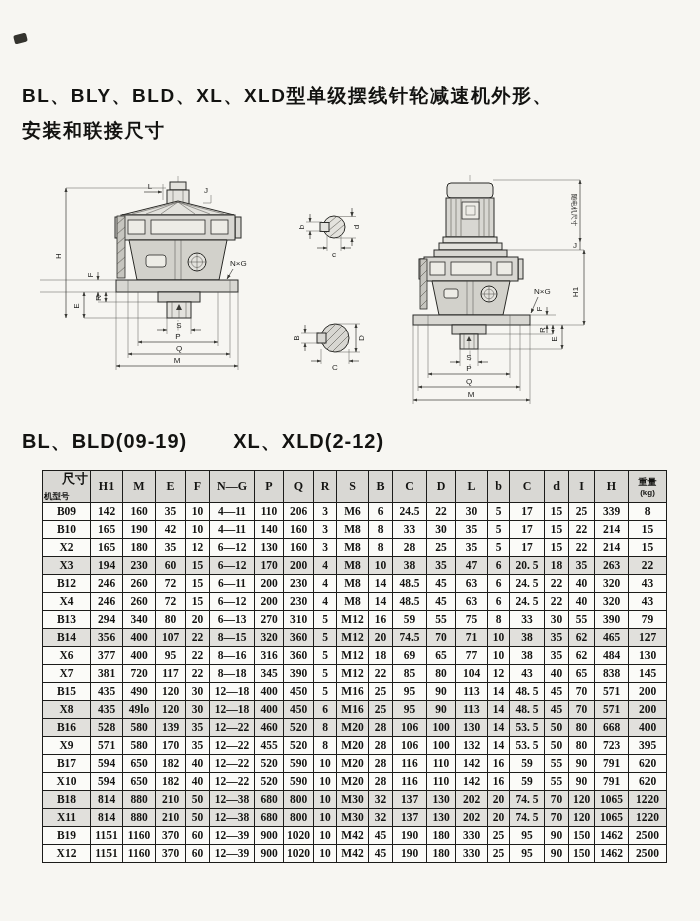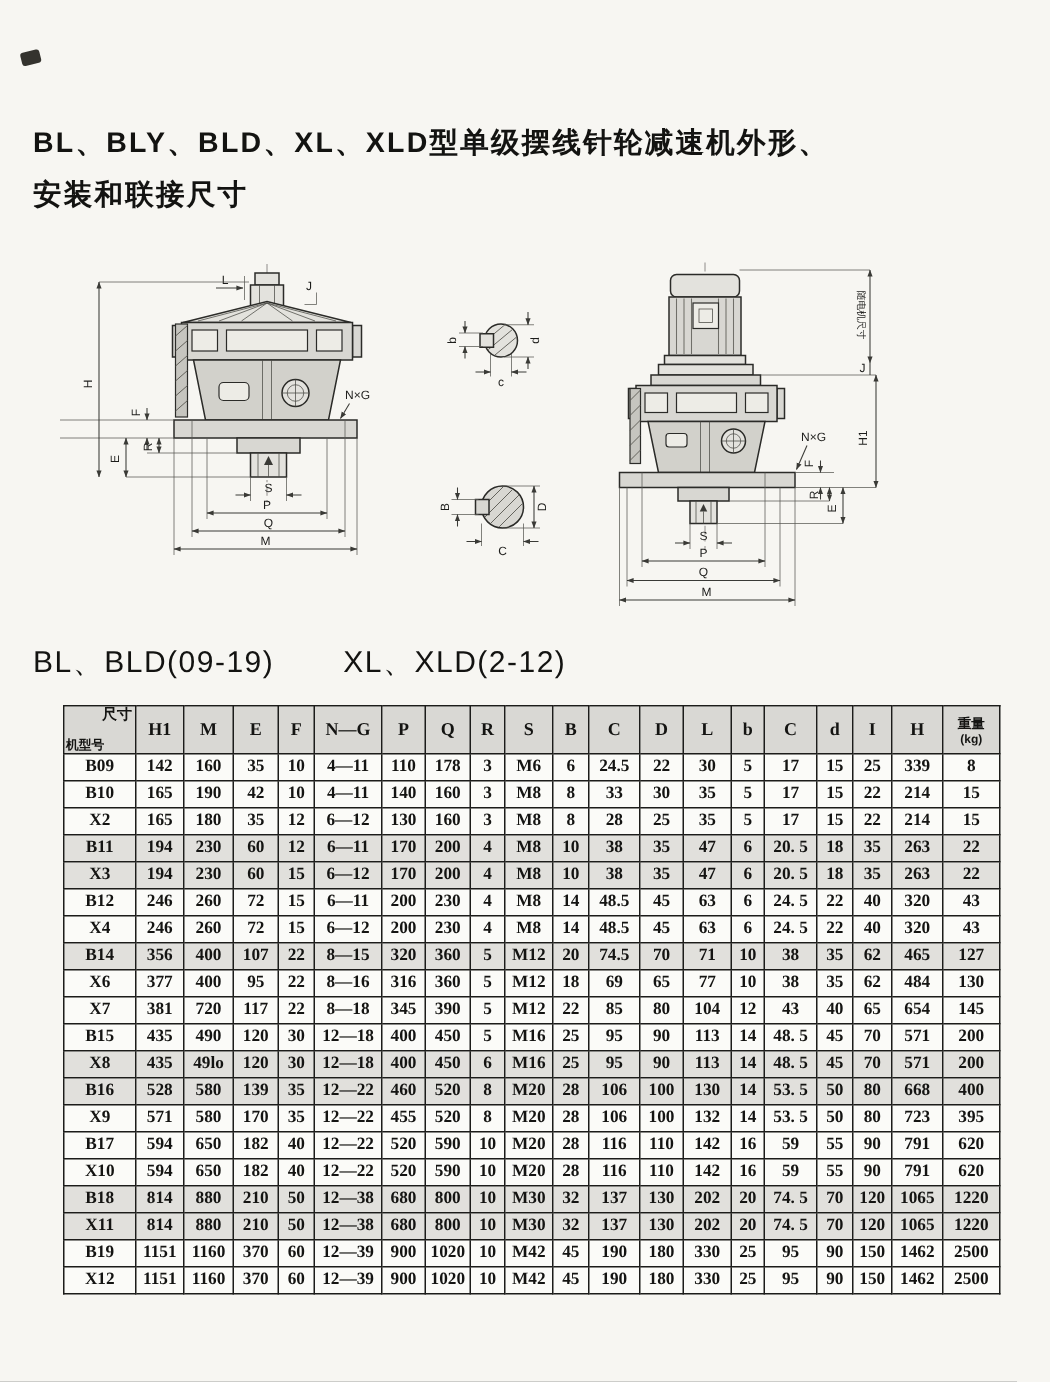--- a/index.html
+++ b/index.html
@@ -4,33 +4,33 @@
 <style>
   html,body{margin:0;padding:0;}
   body{background:#888;}
   .page{position:relative;width:700px;height:921px;margin:0 auto;background:#f7f6f2;
         font-family:"Liberation Sans",sans-serif;color:#141412;overflow:hidden;}
   .corner-mark{position:absolute;left:14px;top:34px;width:13px;height:9px;background:#34332e;
         transform:rotate(-14deg);border-radius:2px;}
   .title{position:absolute;left:22px;top:78px;font-size:19px;font-weight:700;
         letter-spacing:1.5px;line-height:35px;color:#131311;}
   .drawings{position:absolute;left:0;top:170px;}
-  .section-title{position:absolute;left:22px;top:428px;font-size:20px;font-weight:400;
+  .section-title{position:absolute;left:22px;top:428px;font-size:20px;font-weight:700;
         letter-spacing:1px;color:#131311;}
   .section-title .gap{display:inline-block;width:46px;}
   table.dims{position:absolute;left:42px;top:470px;border-collapse:collapse;table-layout:fixed;
         width:618px;font-family:"Liberation Serif",serif;font-weight:700;font-size:11.5px;}
   table.dims th,table.dims td{border:1px solid #1c1c1a;text-align:center;vertical-align:middle;
         padding:0;height:17px;line-height:1.05;background:#fbfbf8;white-space:nowrap;overflow:hidden;}
   table.dims thead th{background:#d9d8d4;height:31px;font-size:12px;}
   table.dims tr.shaded td{background:#e1e0dc;}
   th.corner{position:relative;background-image:linear-gradient(to bottom right,
         transparent 48.8%,#1c1c1a 48.8%,#1c1c1a 51.2%,transparent 51.2%);}
   th.corner .c-top{position:absolute;right:2px;top:1px;font-family:"Liberation Sans",sans-serif;
-        font-size:10px;font-weight:700;}
+        font-size:13px;font-weight:700;}
   th.corner .c-bot{position:absolute;left:1px;bottom:1px;font-family:"Liberation Sans",sans-serif;
         font-size:8.5px;font-weight:700;}
   th .w1{font-size:9px;font-family:"Liberation Sans",sans-serif;display:block;line-height:11px;}
   th .w2{font-size:8px;font-family:"Liberation Sans",sans-serif;display:block;line-height:9px;}
   
   .ol {fill:#d8d7d2;stroke:#2b2b28;stroke-width:1;}
   .ol2{fill:#e3e2dd;stroke:#2b2b28;stroke-width:1;}
   .ol3{fill:#d2d1cb;stroke:#2b2b28;stroke-width:1;}
   .win{fill:#edece6;stroke:#2b2b28;stroke-width:0.8;}
   .fin{stroke:#706f69;stroke-width:0.7;}
@@ -373,21 +373,21 @@
       </thead>
     <tbody id="table-body">
         <tr>
           <td>B09</td>
           <td>142</td>
           <td>160</td>
           <td>35</td>
           <td>10</td>
           <td>4—11</td>
           <td>110</td>
-          <td>178</td>
+          <td>206</td>
           <td>3</td>
           <td>M6</td>
           <td>6</td>
           <td>24.5</td>
           <td>22</td>
           <td>30</td>
           <td>5</td>
           <td>17</td>
           <td>15</td>
           <td>25</td>
@@ -430,42 +430,20 @@
           <td>8</td>
           <td>28</td>
           <td>25</td>
           <td>35</td>
           <td>5</td>
           <td>17</td>
           <td>15</td>
           <td>22</td>
           <td>214</td>
           <td>15</td>
-        </tr>
-        <tr class="shaded">
-          <td>B11</td>
-          <td>194</td>
-          <td>230</td>
-          <td>60</td>
-          <td>12</td>
-          <td>6—11</td>
-          <td>170</td>
-          <td>200</td>
-          <td>4</td>
-          <td>M8</td>
-          <td>10</td>
-          <td>38</td>
-          <td>35</td>
-          <td>47</td>
-          <td>6</td>
-          <td>20. 5</td>
-          <td>18</td>
-          <td>35</td>
-          <td>263</td>
-          <td>22</td>
         </tr>
         <tr class="shaded">
           <td>X3</td>
           <td>194</td>
           <td>230</td>
           <td>60</td>
           <td>15</td>
           <td>6—12</td>
           <td>170</td>
           <td>200</td>
@@ -519,20 +497,42 @@
           <td>48.5</td>
           <td>45</td>
           <td>63</td>
           <td>6</td>
           <td>24. 5</td>
           <td>22</td>
           <td>40</td>
           <td>320</td>
           <td>43</td>
         </tr>
+        <tr>
+          <td>B13</td>
+          <td>294</td>
+          <td>340</td>
+          <td>80</td>
+          <td>20</td>
+          <td>6—13</td>
+          <td>270</td>
+          <td>310</td>
+          <td>5</td>
+          <td>M12</td>
+          <td>16</td>
+          <td>59</td>
+          <td>55</td>
+          <td>75</td>
+          <td>8</td>
+          <td>33</td>
+          <td>30</td>
+          <td>55</td>
+          <td>390</td>
+          <td>79</td>
+        </tr>
         <tr class="shaded">
           <td>B14</td>
           <td>356</td>
           <td>400</td>
           <td>107</td>
           <td>22</td>
           <td>8—15</td>
           <td>320</td>
           <td>360</td>
           <td>5</td>
@@ -582,21 +582,21 @@
           <td>5</td>
           <td>M12</td>
           <td>22</td>
           <td>85</td>
           <td>80</td>
           <td>104</td>
           <td>12</td>
           <td>43</td>
           <td>40</td>
           <td>65</td>
-          <td>654</td>
+          <td>838</td>
           <td>145</td>
         </tr>
         <tr>
           <td>B15</td>
           <td>435</td>
           <td>490</td>
           <td>120</td>
           <td>30</td>
           <td>12—18</td>
           <td>400</td>

